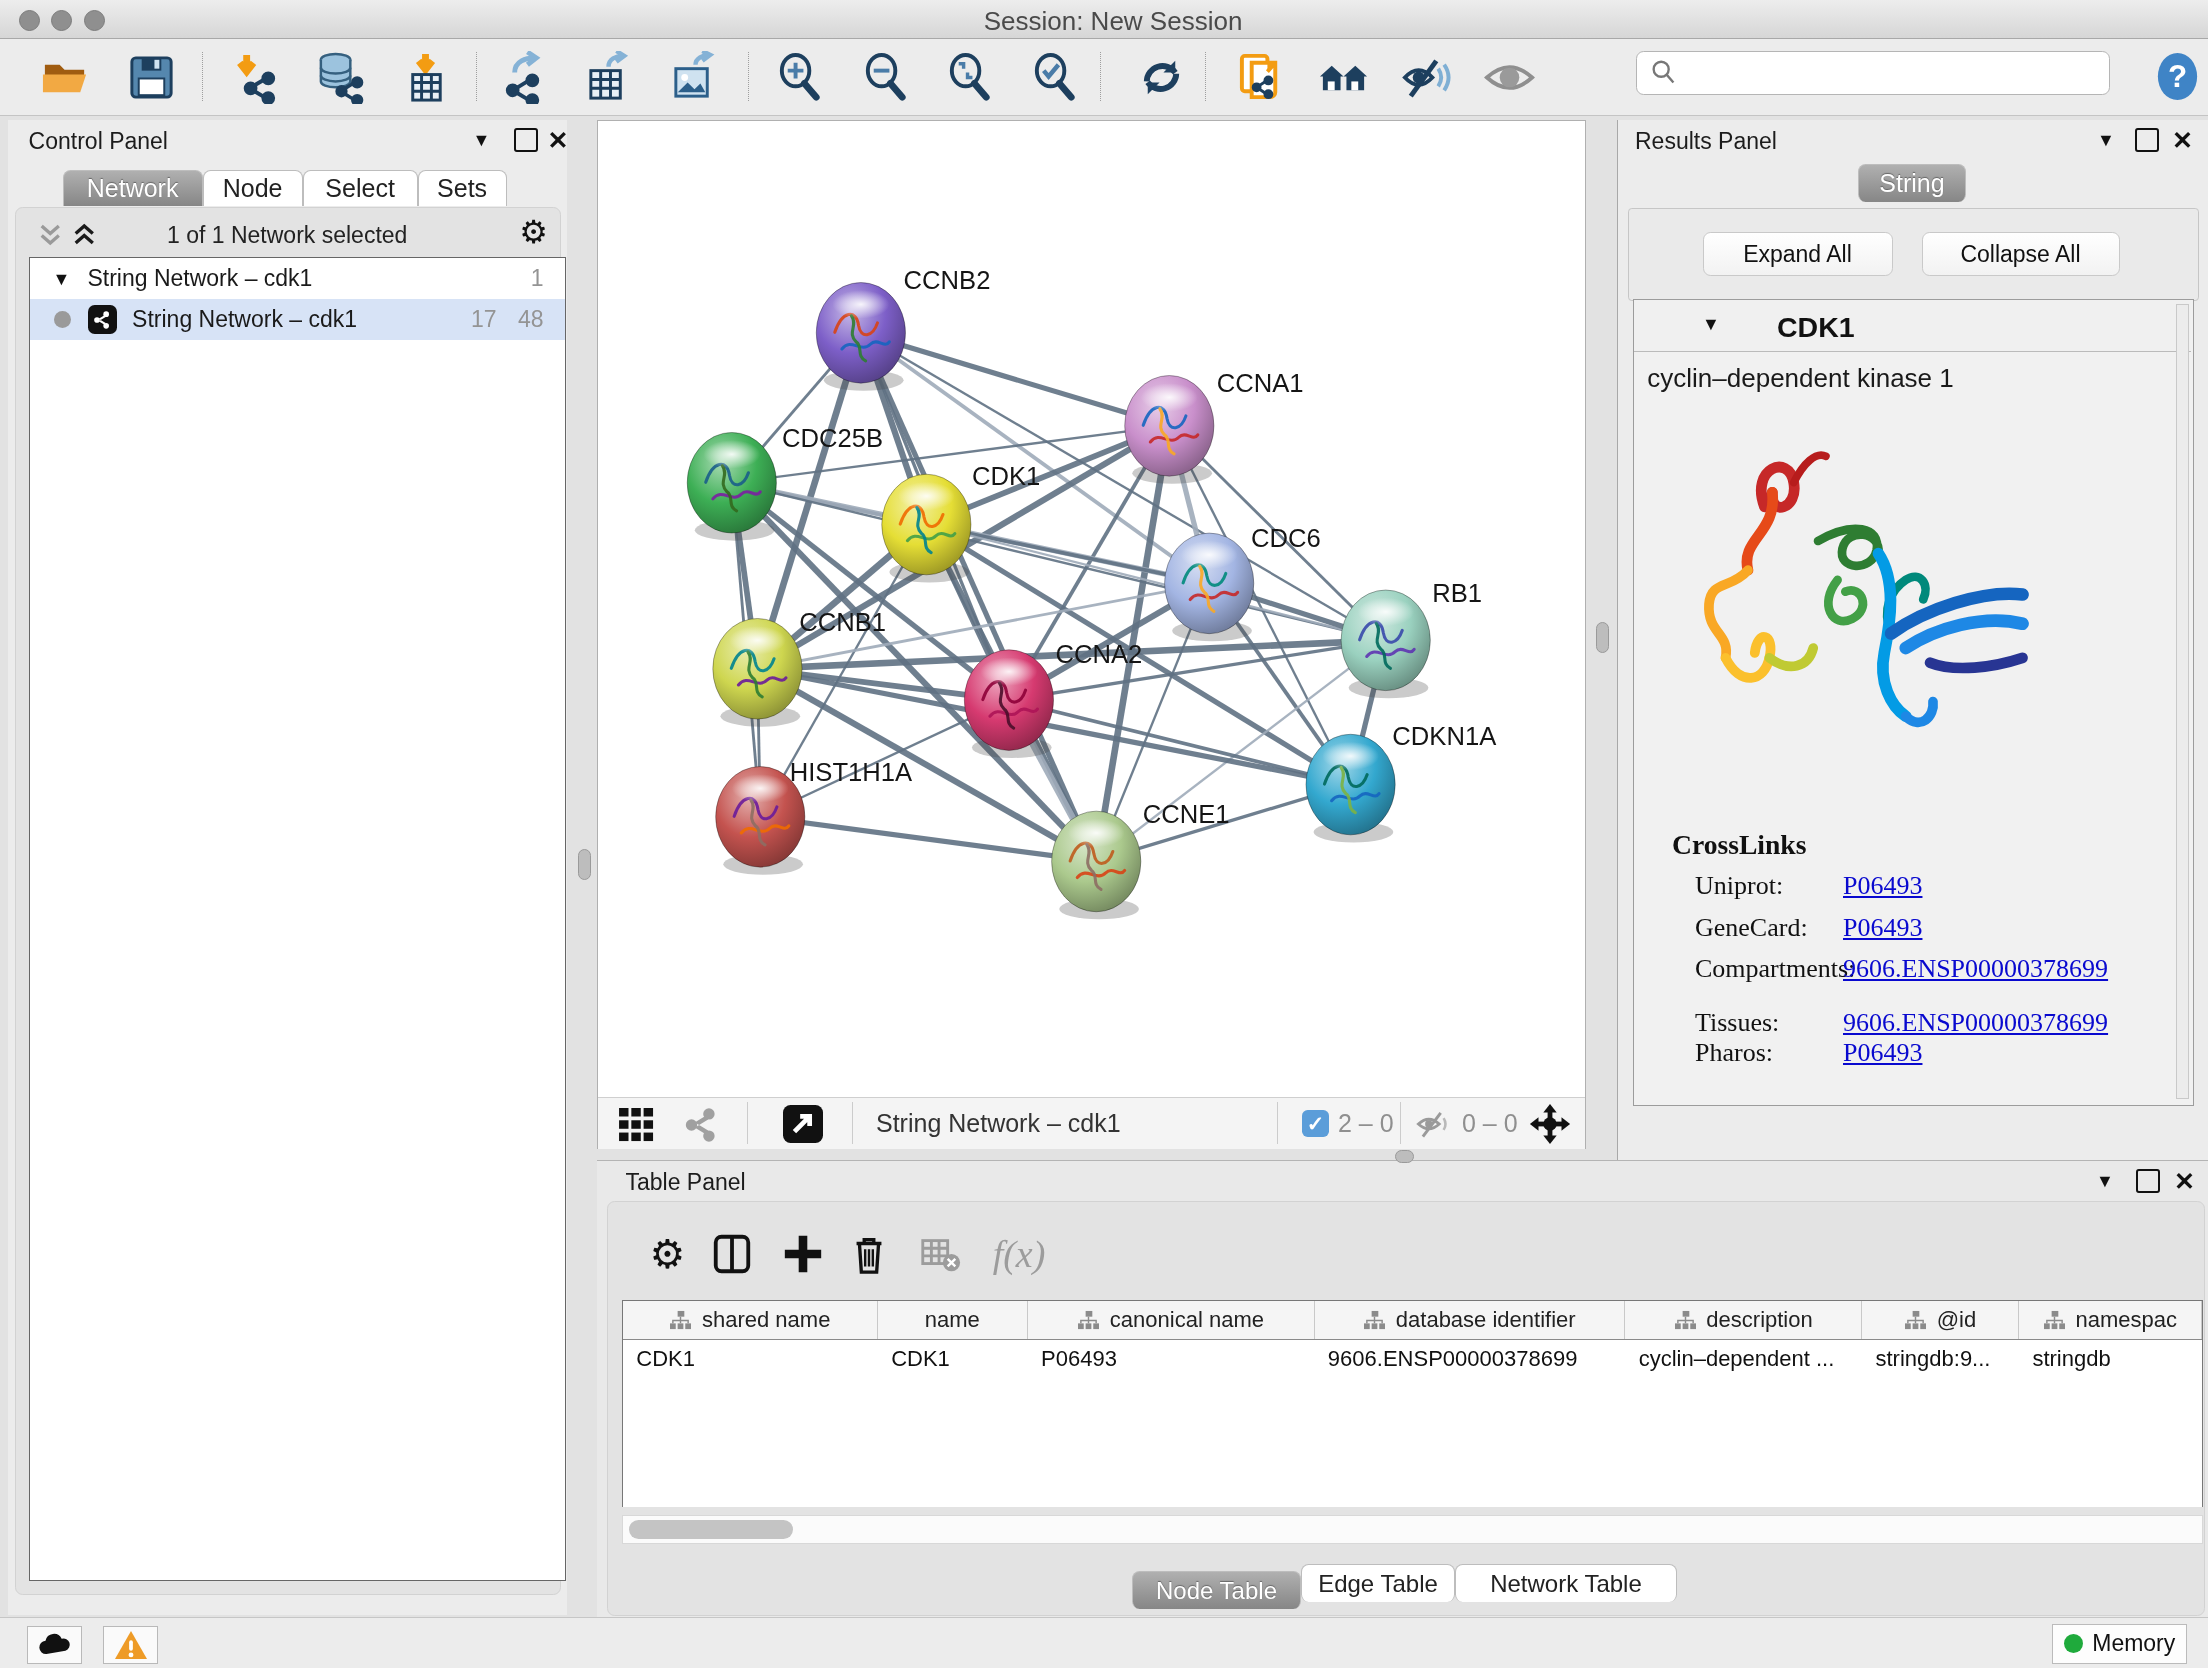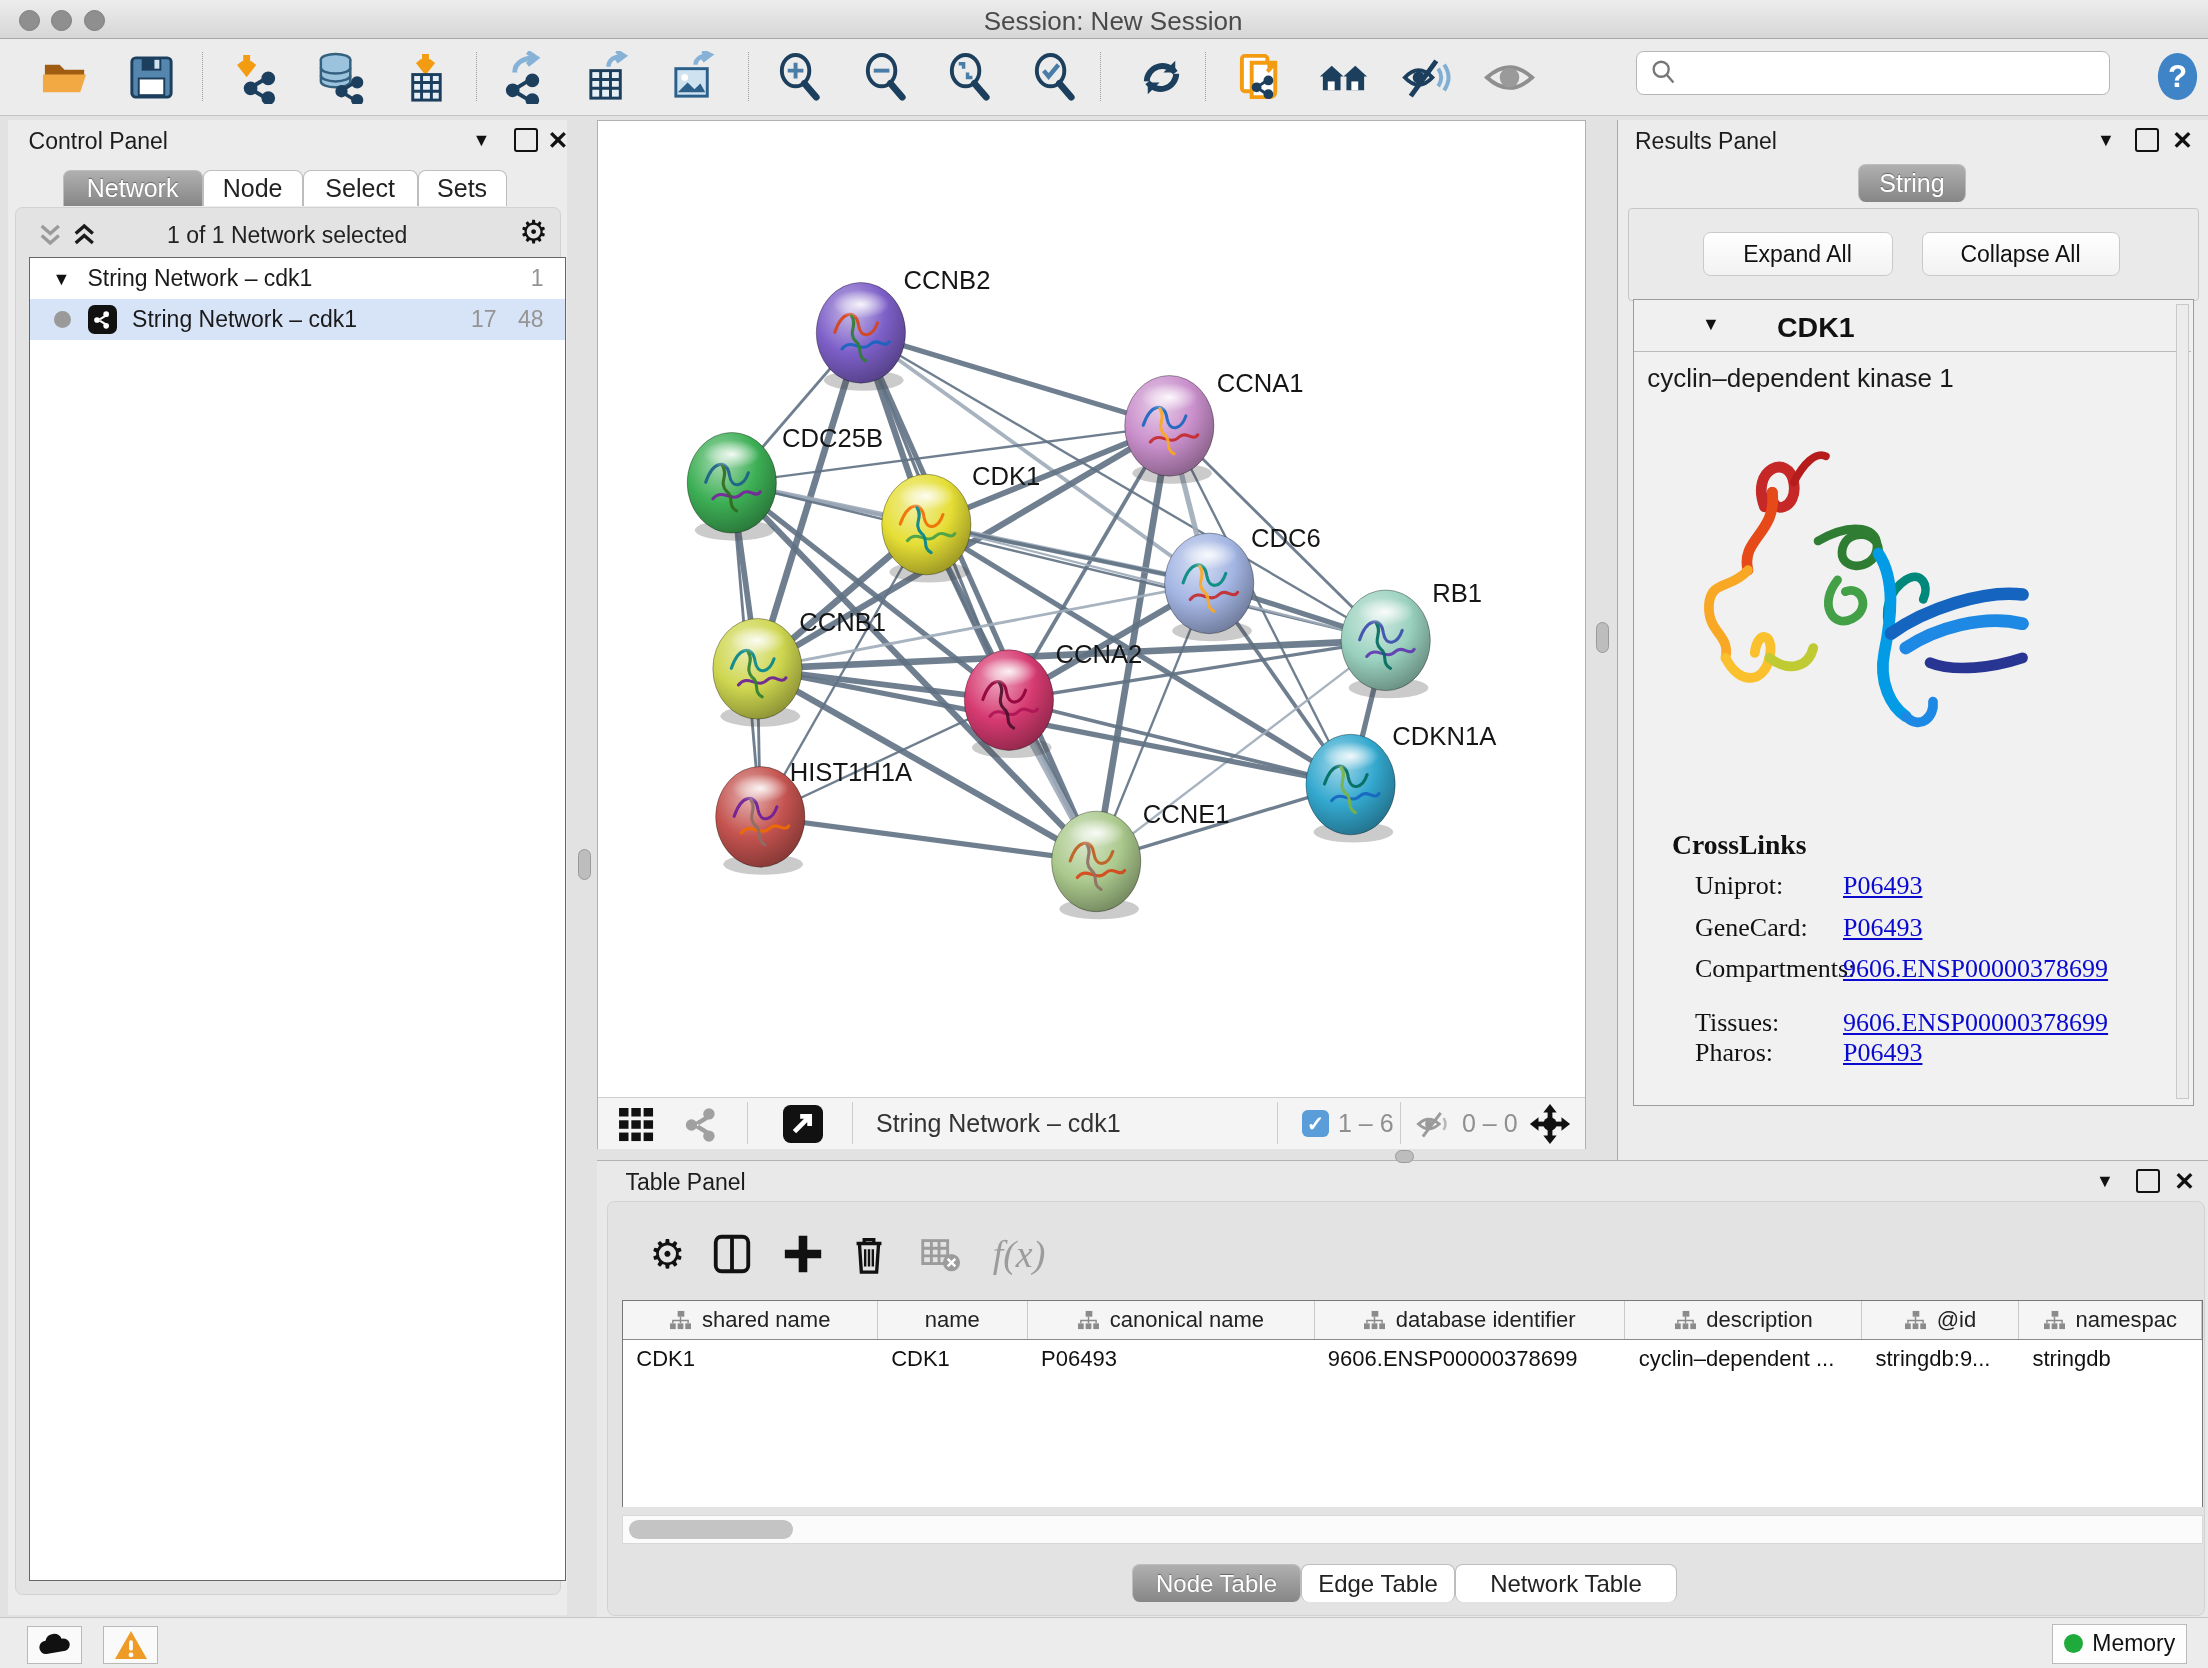--- a/index.html
+++ b/index.html
@@ -72,21 +72,21 @@
   #tbl-head{display:flex;height:38px;background:#f5f5f5;border-bottom:1.9px solid #8a8a8a;}
   .th{display:flex;align-items:center;justify-content:center;gap:9.5px;font-size:22px;color:#222;
     border-right:1px solid #c9c9c9;box-sizing:border-box;overflow:hidden;white-space:nowrap;}
   #tbl-row{display:flex;height:38px;background:#fff;}
   .td{font-size:22px;color:#111;display:flex;align-items:center;padding-left:13.3px;box-sizing:border-box;overflow:hidden;white-space:nowrap;}
   #tbl-body{height:129px;background:#fff;}
   #tbl-scroll{left:25px;top:354px;width:1581px;height:28.5px;background:#fbfbfb;border:1px solid #d8d8d8;box-sizing:border-box;}
   #tbl-thumb{left:5.7px;top:3.8px;width:164px;height:19px;background:#c4c4c4;border-radius:9.5px;}
   #tp-tabs{left:535px;top:403px;}
   .tp-tab{height:38px;font-size:24px;}
-  .tp-tab.sel{border-radius:7.6px 0 0 7.6px;}
+  .tp-tab.sel{border-radius:7.6px 0 0 7.6px;margin-top:7px;}
   
   #statusbar{left:0;top:1617px;width:2208px;height:51px;background:#ececec;border-top:1px solid #c6c6c6;}
   .sb-btn{top:7.6px;width:55px;height:38px;background:#fafafa;border:1.9px solid #b9b9b9;display:flex;align-items:center;justify-content:center;box-sizing:border-box;}
   #memory-btn{left:2052px;top:5.7px;width:135px;height:40px;background:#fdfdfd;border:1.9px solid #bbb;
     display:flex;align-items:center;justify-content:center;gap:9.5px;font-size:23px;color:#111;box-sizing:border-box;}
   .grn-dot{width:19px;height:19px;border-radius:50%;background:#1faa3c;}
   .splitter{background:#bdbdbd;border:1px solid #9a9a9a;border-radius:7.6px;}
 </style>
 </head>
 <body>
@@ -553,21 +553,21 @@
       </svg>
     <div class="foot-sep abs" style="left:149px"></div>
     <div class="abs" style="left:185px;top:6.7px;width:40px;height:38px;background:#111;border-radius:7.6px">
       <svg width="40" height="38" viewBox="0 0 42 40">
           <path d="M12 28 L27 13 M18 12 h10 v10" stroke="#fff" stroke-width="5" fill="none"></path>
         </svg></div>
     <div class="abs foot-sep" style="left:254px"></div>
     <div class="foot-txt abs" style="left:278px">String Network – cdk1</div>
     <div class="foot-sep abs" style="left:679px"></div>
     <div id="net-checkbox" class="abs" style="left:704px">✓</div>
-    <div class="foot-cnt abs" style="left:740px">1 – 6</div>
+    <div class="foot-cnt abs" style="left:740px">2 – 0</div>
     <div class="foot-sep abs" style="left:802px"></div>
     <svg class="abs" style="left:816px;top:9.5px" width="40" height="32" viewBox="0 0 54 42">
         <path d="M6 21 Q20 8 34 21 Q20 34 6 21 z" fill="none" stroke="#9a9a9a" stroke-width="4"></path>
         <circle cx="20" cy="21" r="5" fill="#9a9a9a"></circle>
         <path d="M36 6 L12 38" stroke="#9a9a9a" stroke-width="4"></path>
         <path d="M40 13 q5 8 0 16" stroke="#b9b9b9" stroke-width="3.5" fill="none"></path>
       </svg>
     <div class="foot-cnt abs" style="left:864px">0 – 0</div>
     <svg class="abs" style="left:930px;top:3.8px" width="44" height="44" viewBox="0 0 46 46">
         <g fill="#111">

